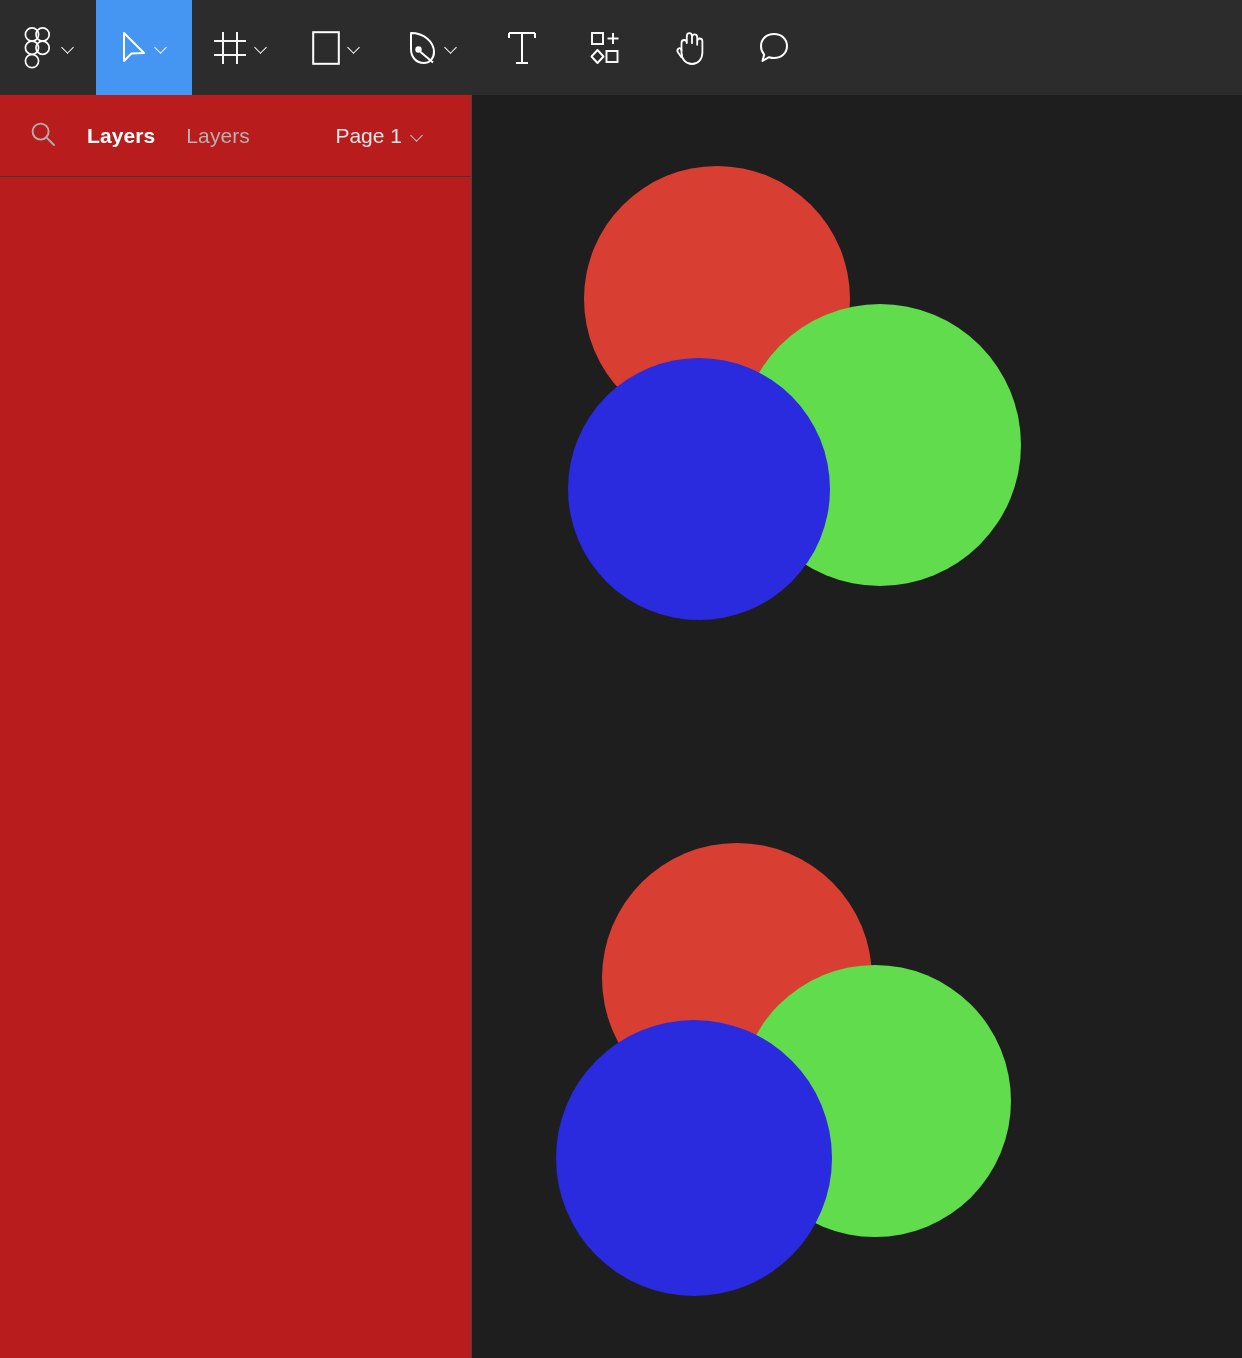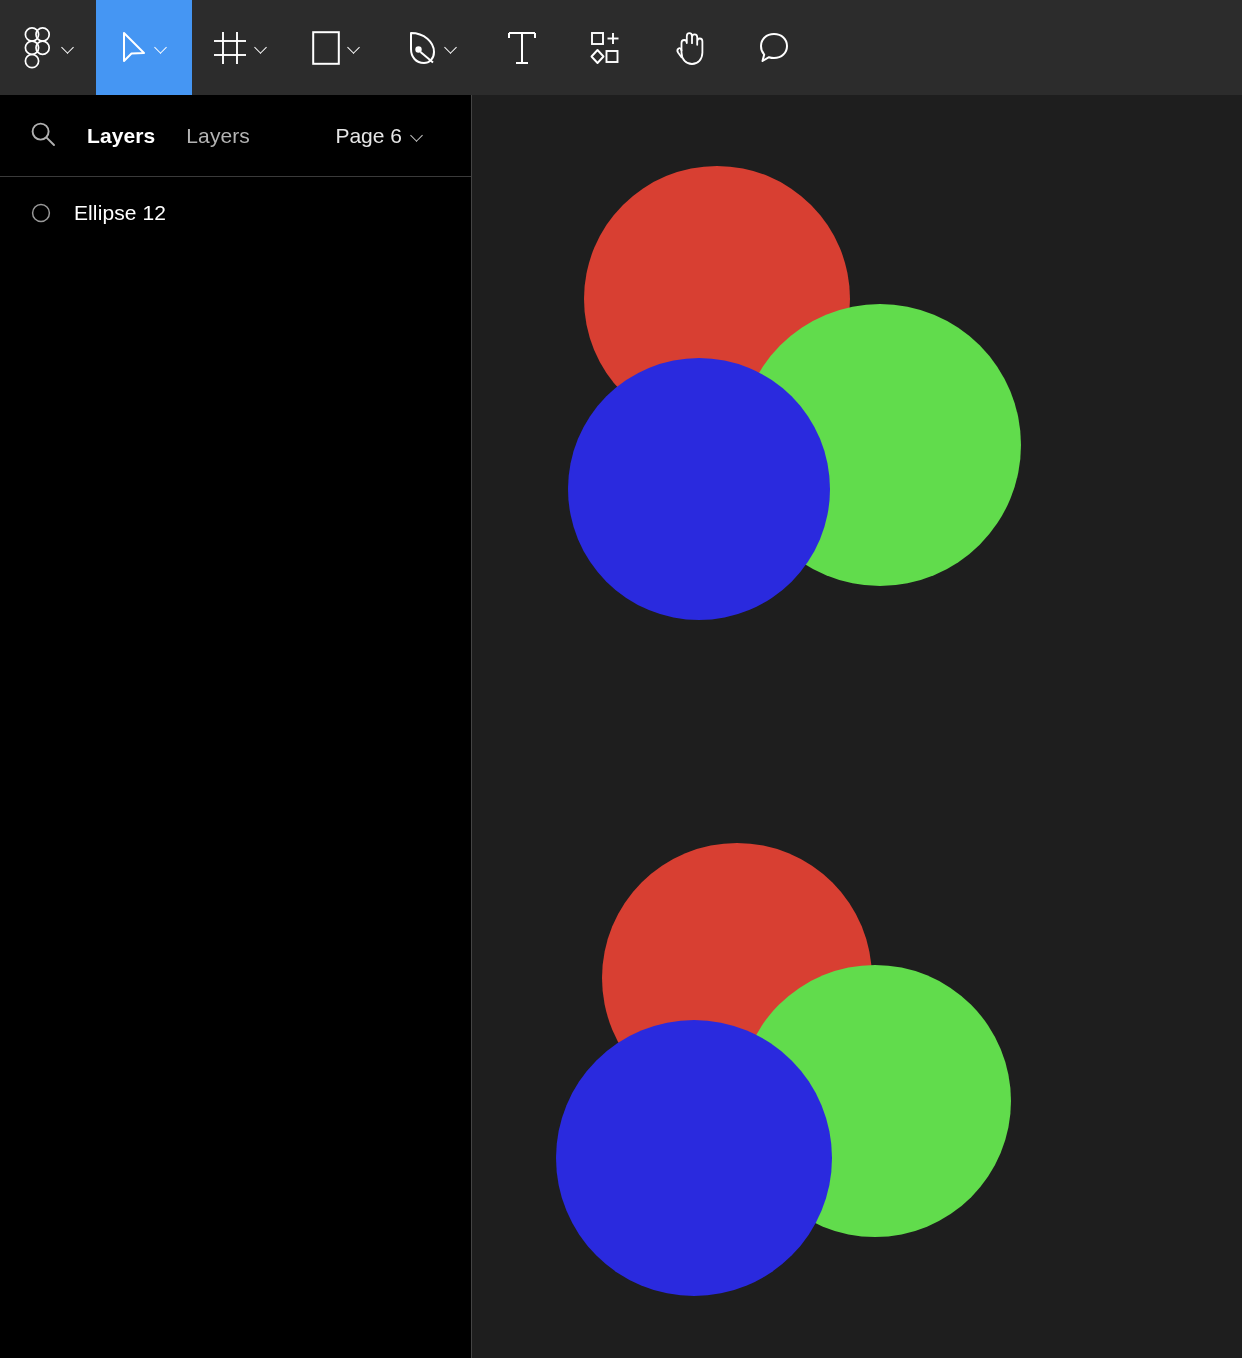--- a/index.html
+++ b/index.html
@@ -65,21 +65,21 @@
   .body {
     flex: 1 1 auto;
     display: flex;
     min-height: 0;
   }
 
   
   .panel {
     width: 472px;
     flex: 0 0 472px;
-    background: #000000;
+    background: #b91c1c;
     border-right: 1px solid #444444;
     display: flex;
     flex-direction: column;
   }
   .panel-header {
     height: 82px;
     flex: 0 0 82px;
     display: flex;
     align-items: center;
     padding: 0 24px 0 26px;
@@ -293,36 +293,28 @@
               <circle cx="10.6" cy="10.6" r="8" stroke="#b0b0b0" stroke-width="1.9"></circle>
               <line x1="16.6" y1="16.6" x2="24" y2="24" stroke="#b0b0b0" stroke-width="1.9" stroke-linecap="round"></line>
             </svg>
           </span>
         </div>
 
         <div class="tab active">Layers</div>
         <div class="tab inactive">Layers</div>
 
         <div class="page-select">
-          <span>Page 6</span>
+          <span>Page 1</span>
           <span class="caret-sm"></span>
         </div>
       </div>
 
       <div class="layer-list">
 
 
-        <div class="layer-row">
-          <span class="layer-icon">
-            <svg width="24" height="24" viewBox="0 0 24 24" fill="none">
-              <circle cx="12" cy="12" r="8.4" stroke="#999999" stroke-width="1.5"></circle>
-            </svg>
-          </span>
-          <span class="layer-name">Ellipse 12</span>
-        </div>
 
 
 
       </div>
     </div>
 
     <div class="canvas" id="canvas" style="background: rgb(30, 30, 30);">
         <div style="position: absolute; left: 0px; top: 0px; width: 100%; height: 100%;">
           <div class="shape" style="left: 112px; top: 71px; width: 266px; height: 266px; background: rgb(216, 63, 50);"></div>
           <div class="shape" style="left: 267px; top: 209px; width: 282px; height: 282px; background: rgb(97, 220, 76);"></div>

